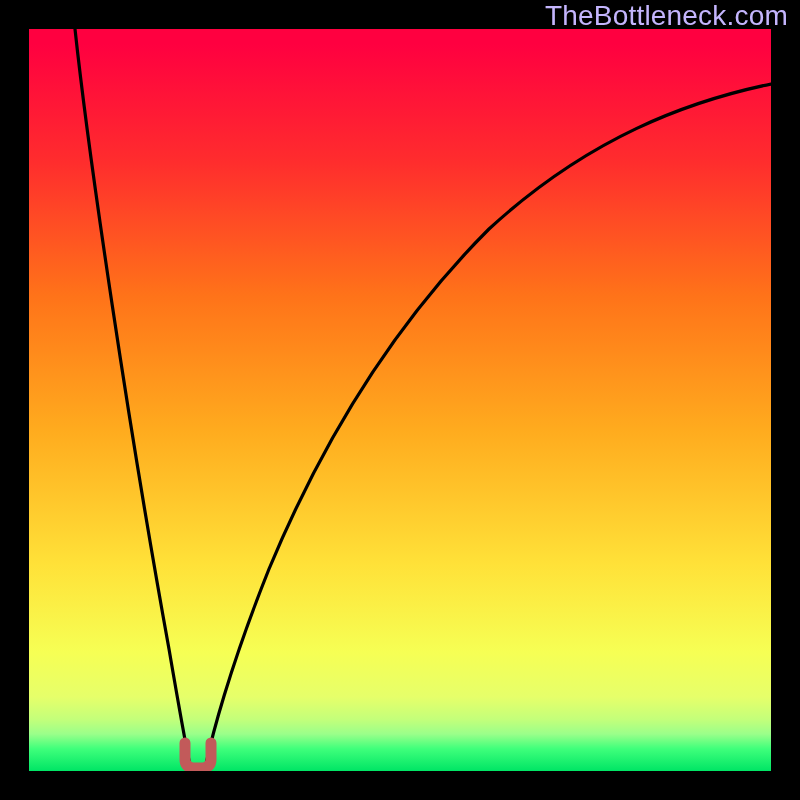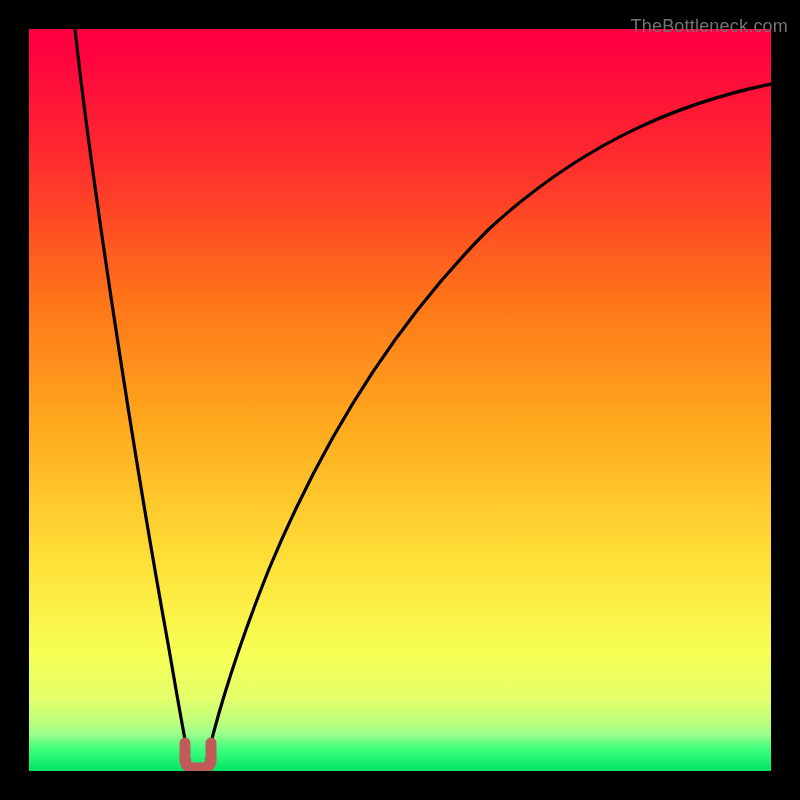--- a/index.html
+++ b/index.html
@@ -11,24 +11,24 @@
     font-family: Arial, Helvetica, sans-serif;
   }
   .frame {
     position: relative;
     width: 800px;
     height: 800px;
     background: #000;
   }
   .watermark {
     position: absolute;
-    top: 16px;
+    top: 0;
     right: 12px;
-    color: #737373;
-    font-size: 18px;
+    color: #c4b5fd;
+    font-size: 28px;
     font-weight: 500;
     letter-spacing: 0.2px;
     z-index: 30;
   }
   .plot-area {
     position: absolute;
     left: 29px;
     top: 29px;
     width: 742px;
     height: 742px;

